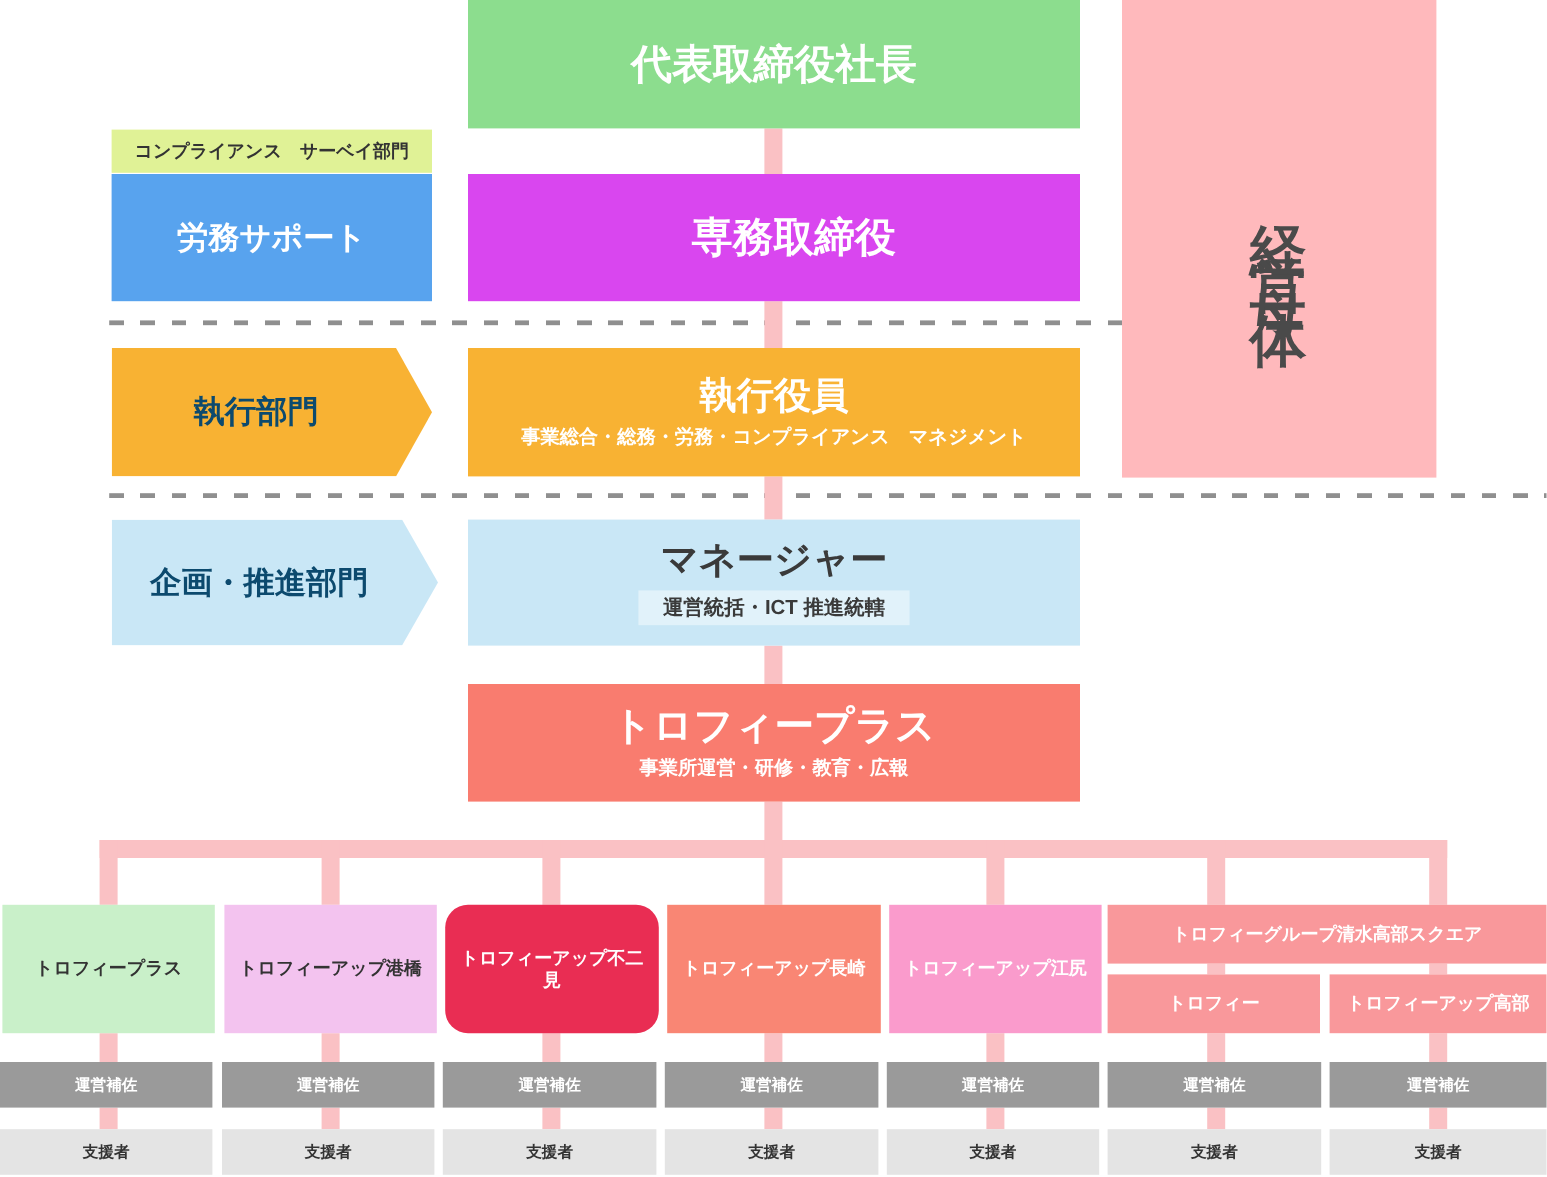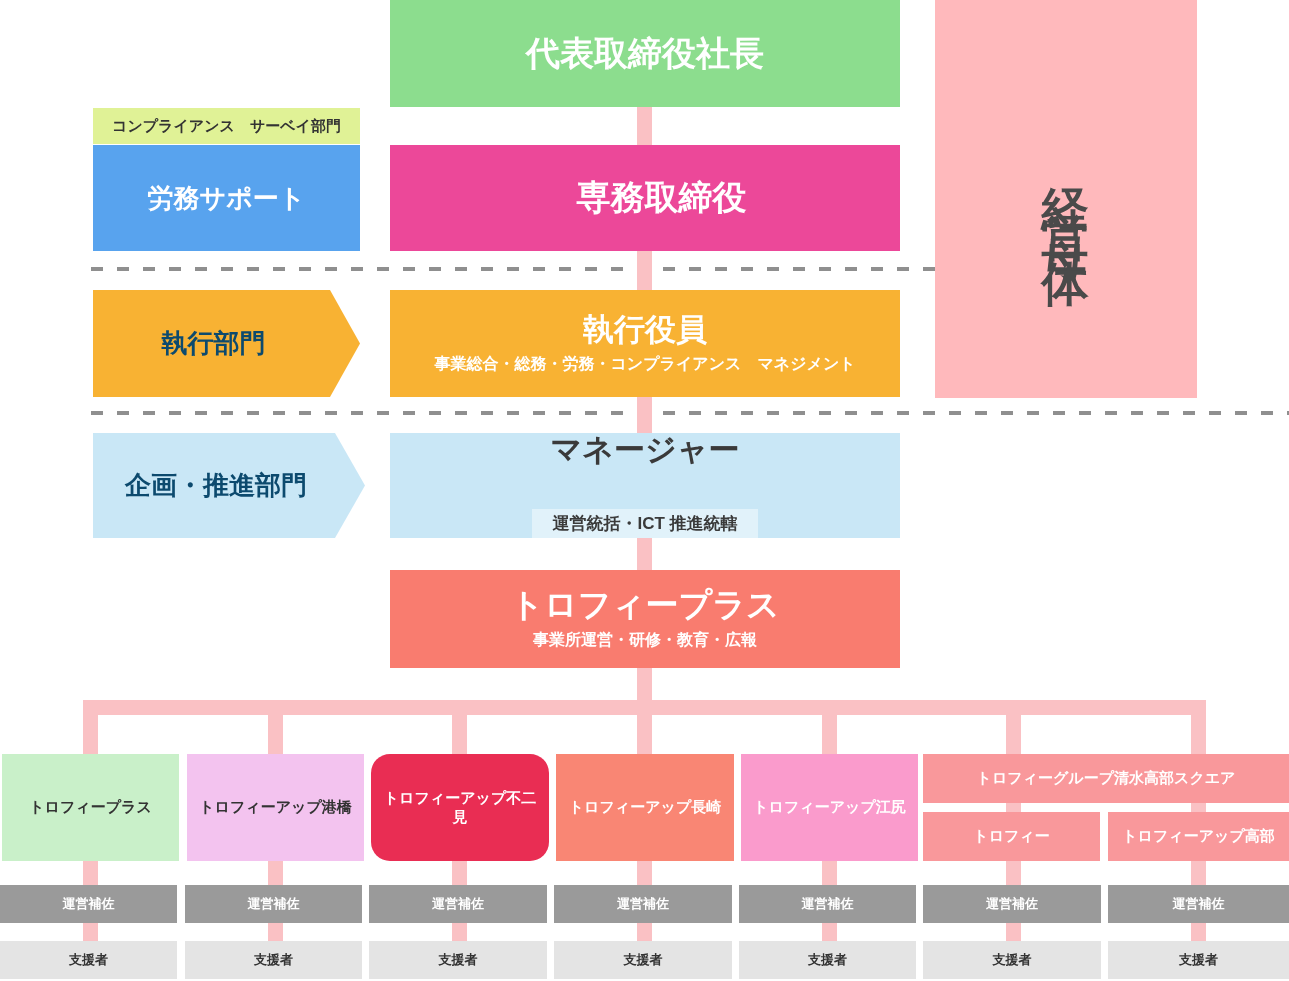--- a/index.html
+++ b/index.html
@@ -108,34 +108,34 @@
   <div class="abs con vline dropC x3" style="background-color: rgb(250, 193, 196);"></div>
   <div class="abs con vline dropC x4" style="background-color: rgb(250, 193, 196);"></div>
   <div class="abs con vline dropC x5" style="background-color: rgb(250, 193, 196);"></div>
   <div class="abs con vline dropC x6" style="background-color: rgb(250, 193, 196);"></div>
   <div class="abs con vline dropC x7" style="background-color: rgb(250, 193, 196);"></div>
 
   <div class="abs box compl z3" style="background-color: rgb(224, 242, 150);">コンプライアンス　サーベイ部門</div>
   <div class="abs box labor z3" style="background-color: rgb(88, 163, 238);">労務サポート</div>
 
   <div class="abs box president z3" style="background-color: rgb(140, 221, 142);">代表取締役社長</div>
-  <div class="abs box senior z3" style="background-color: #ec4899; padding-left: 33px;">専務取締役</div>
+  <div class="abs box senior z3" style="background-color: #d946ef; padding-left: 33px;">専務取締役</div>
 
   <div class="abs box parent z3" style="background-color: rgb(255, 185, 188);">
     <span class="vtext">経営母体</span>
   </div>
 
   <div class="abs box arrow arr-exec z3" style="background-color: rgb(248, 178, 51);">執行部門</div>
   <div class="abs box col execbox z3" style="background-color: rgb(248, 178, 51);">
     <div class="t">執行役員</div>
     <div class="s">事業総合・総務・労務・コンプライアンス　マネジメント</div>
   </div>
 
   <div class="abs box arrow arr-plan z3" style="background-color: rgb(201, 231, 246);">企画・推進部門</div>
-  <div class="abs box col mgrbox z3" style="background-color: rgb(201, 231, 246); justify-content: space-between;">
+  <div class="abs box col mgrbox z3" style="background-color: rgb(201, 231, 246);">
     <div class="t">マネージャー</div>
     <div class="s">運営統括・ICT 推進統轄</div>
   </div>
 
   <div class="abs box col submbox z3" style="background-color: rgb(249, 124, 111);">
     <div class="t">トロフィープラス</div>
     <div class="s">事業所運営・研修・教育・広報</div>
   </div>
 
   <div class="abs box fac f1" style="background-color: rgb(201, 240, 201); color: rgb(51, 51, 51);">トロフィープラス</div>

